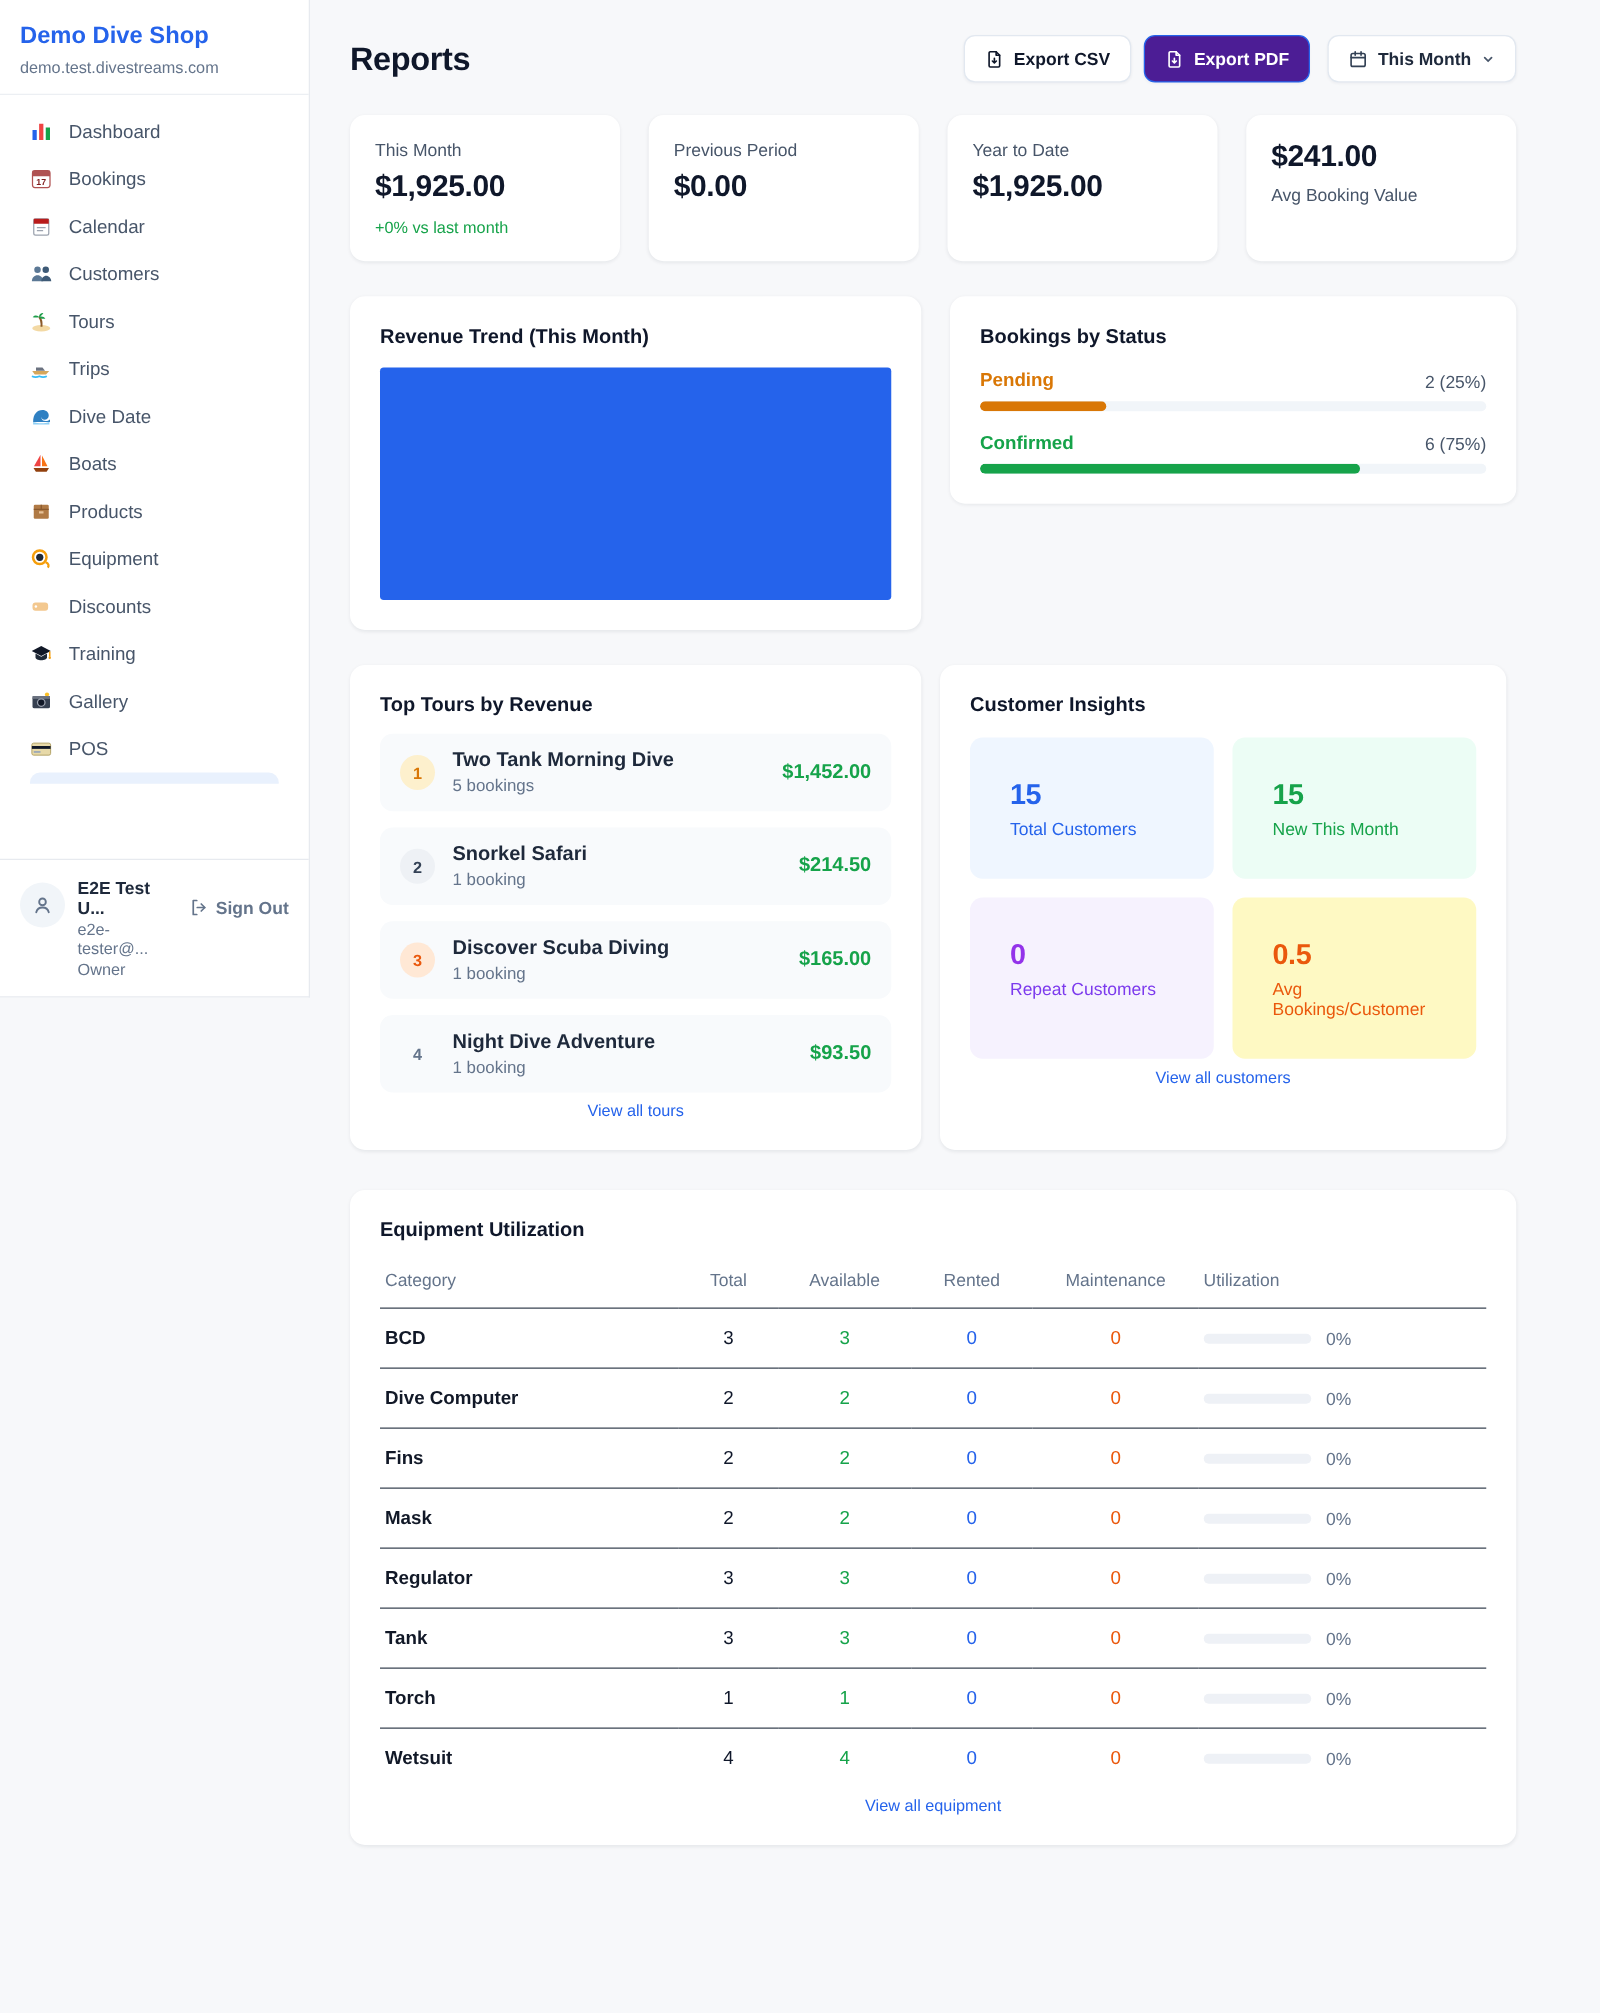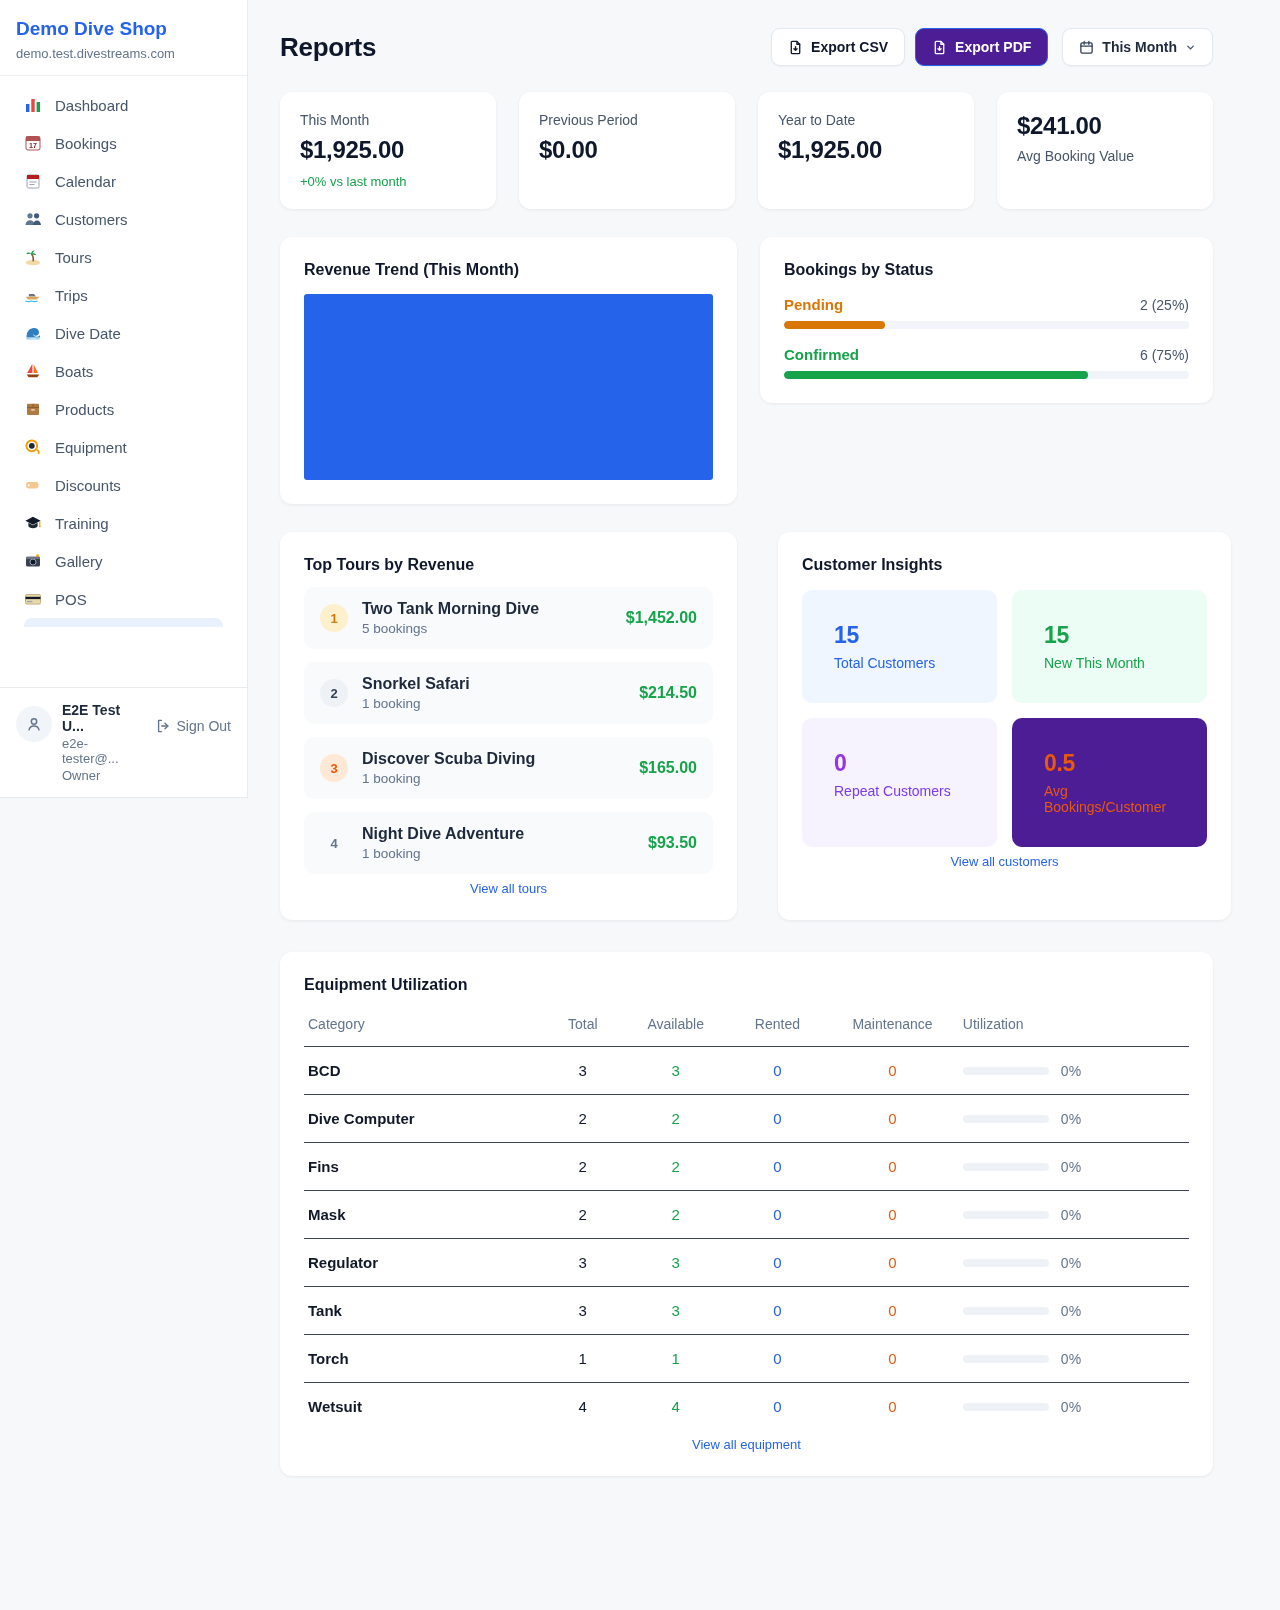--- a/index.html
+++ b/index.html
@@ -37,21 +37,21 @@
   .avatar {
     width:36px; height:36px; border-radius:50%; background:#f1f5f9;
     display:flex; align-items:center; justify-content:center; flex:none; margin-top:4px;
   }
   .avatar svg { width:20px; height:20px; }
   .user-meta { flex:1; min-width:0; }
   .user-name { font-size:14px; font-weight:bold; color:#1e293b; }
   .user-email, .user-role { font-size:13px; color:#64748b; margin-top:2px; }
   .signout {
     display:flex; align-items:center; gap:6px; color:#64748b; font-size:14px;
-    cursor:pointer; white-space:nowrap; margin-top:16px;
+    cursor:pointer; white-space:nowrap; margin-top:16px;font-weight:bold;
   }
   .signout svg { width:16px; height:16px; }
   
   .main { position:absolute; left:248px; top:0; width:1032px; padding:28px 67px 40px 32px; }
   .page-head { display:flex; align-items:center; justify-content:space-between; }
   .page-title { font-size:26px; font-weight:bold; color:#0f172a; letter-spacing:-0.3px; }
   .head-actions { display:flex; align-items:center; gap:10px; }
   .btn {
     display:inline-flex; align-items:center; gap:8px;
     font-size:14px; font-weight:bold; border-radius:9px; padding:10px 16px;
@@ -81,21 +81,21 @@
   .status-line { display:flex; justify-content:space-between; align-items:center; font-size:15px; }
   .status-name { font-weight:bold; }
   .status-name.pending { color:#d97706; }
   .status-name.confirmed { color:#16a34a; }
   .status-count { color:#475569; font-size:14px; }
   .bar-track { margin-top:8px; height:8px; border-radius:999px; background:#f1f5f9; overflow:hidden; }
   .bar-fill { height:100%; border-radius:999px; }
   .fill-pending { background:#d97706; }
   .fill-confirmed { background:#16a34a; }
   
-  .mid-row { display:grid; grid-template-columns:457px 453px; gap:41px; margin-top:28px; }
+  .mid-row { display:grid; grid-template-columns:457px 453px; gap:15px; margin-top:28px; }
   .tour-row {
     display:flex; align-items:center; gap:14px; background:#f8fafc;
     border-radius:10px; padding:13px 16px; margin-top:13px; cursor:pointer;
   }
   .rank {
     width:28px; height:28px; border-radius:50%; flex:none;
     display:flex; align-items:center; justify-content:center;
     font-size:13px; font-weight:bold; color:#475569;
   }
   .rank-1 { background:#fdf0cd; color:#d97706; }
@@ -110,21 +110,21 @@
     display:block; text-align:center; color:#2563eb; font-size:13px;
     margin-top:7px; cursor:pointer; text-decoration:none;
   }
   .insight-grid { display:grid; grid-template-columns:1fr 1fr; gap:15px; margin-top:16px; }
   .insight-tile { border-radius:10px; padding:32px; }
   .insight-value { font-size:23px; font-weight:bold; letter-spacing:-0.3px; }
   .insight-label { font-size:14px; margin-top:6px; }
   .tile-blue   { background:#eff6ff; } .tile-blue .insight-value{color:#2563eb;} .tile-blue .insight-label{color:#2563eb;}
   .tile-green  { background:#ecfdf5; } .tile-green .insight-value{color:#16a34a;} .tile-green .insight-label{color:#16a34a;}
   .tile-purple { background:#f6f2fe; } .tile-purple .insight-value{color:#9333ea;} .tile-purple .insight-label{color:#7c3aed;}
-  .tile-orange { background:#4c1d95; } .tile-orange .insight-value{color:#ea580c;} .tile-orange .insight-label{color:#ea580c;}
+  .tile-orange { background:#fef9c3; } .tile-orange .insight-value{color:#ea580c;} .tile-orange .insight-label{color:#ea580c;}
   
   .equip-card { margin-top:32px; }
   table { width:100%; border-collapse:collapse; margin-top:14px; }
   th {
     font-size:14px; font-weight:normal; color:#64748b; text-align:center;
     padding:8px 4px 14px 4px; border-bottom:1px solid #3a4453;
   }
   th.col-cat, th.col-util { text-align:left; }
   td {
     font-size:15px; padding:15px 4px; text-align:center;

